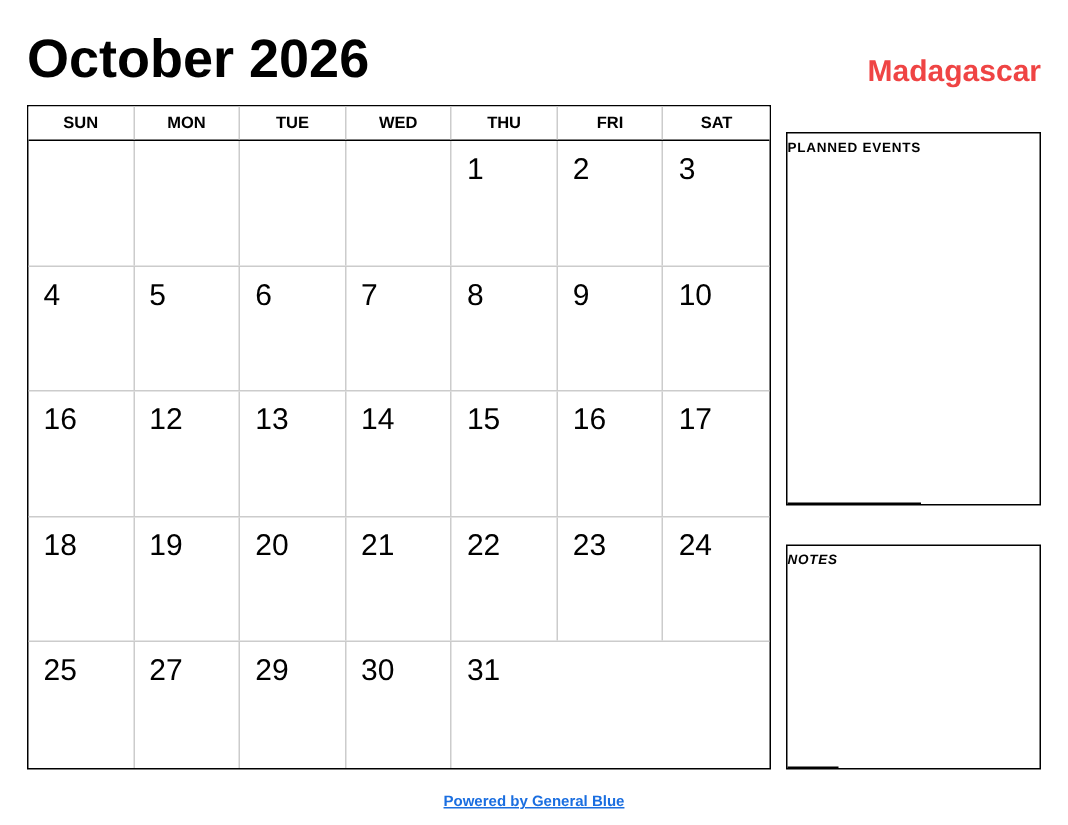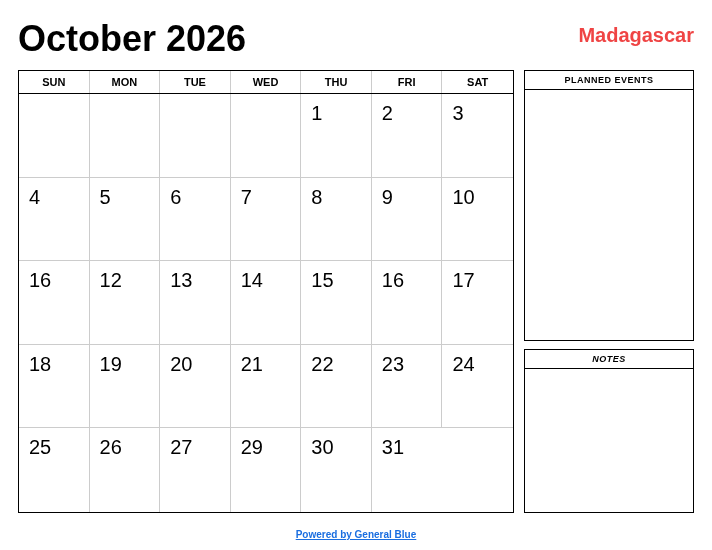--- a/index.html
+++ b/index.html
@@ -13,21 +13,21 @@
     .page {
       width: 712px;
       height: 550px;
       padding: 18px 18px 10px 18px;
       display: flex;
       flex-direction: column;
     }
     .header {
       display: flex;
       justify-content: space-between;
-      align-items: flex-start;
+      align-items: flex-end;
       margin-bottom: 10px;
     }
     .title {
       font-size: 36px;
       font-weight: bold;
       color: #000;
     }
     .country {
       font-size: 20px;
       font-weight: bold;
@@ -67,21 +67,21 @@
     }
     .sidebar {
       width: 170px;
       display: flex;
       flex-direction: column;
       gap: 8px;
     }
     .sidebar-box {
       border: 1.5px solid #000;
       display: flex;
-      flex-direction: column;
+      margin-top: 18px;
     }
     .sidebar-box-title {
       text-align: center;
       font-size: 9px;
       font-weight: bold;
       color: #000;
       padding: 4px 0;
       border-bottom: 1px solid #000;
       letter-spacing: 0.5px;
     }
@@ -233,23 +233,20 @@
             </div>
             <div class="week-cell">
               <span class="day-num">24</span>
             </div>
           </div>
           <div class="week-row">
             <div class="week-cell">
               <span class="day-num">25</span>
             </div>
             <div class="week-cell">
-              <span class="day-num">26</span>
-            </div>
-            <div class="week-cell">
               <span class="day-num">27</span>
             </div>
             <div class="week-cell">
               <span class="day-num">29</span>
             </div>
             <div class="week-cell">
               <span class="day-num">30</span>
             </div>
             <div class="week-cell">
               <span class="day-num">31</span>

